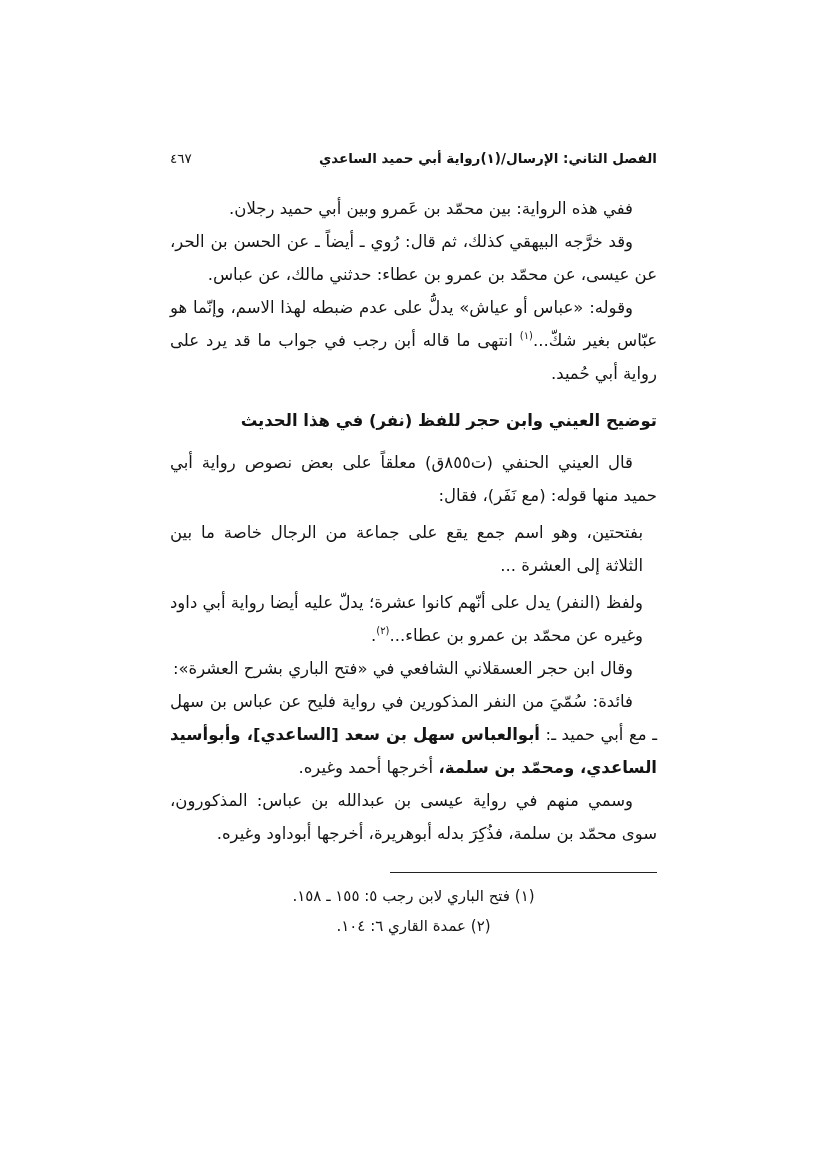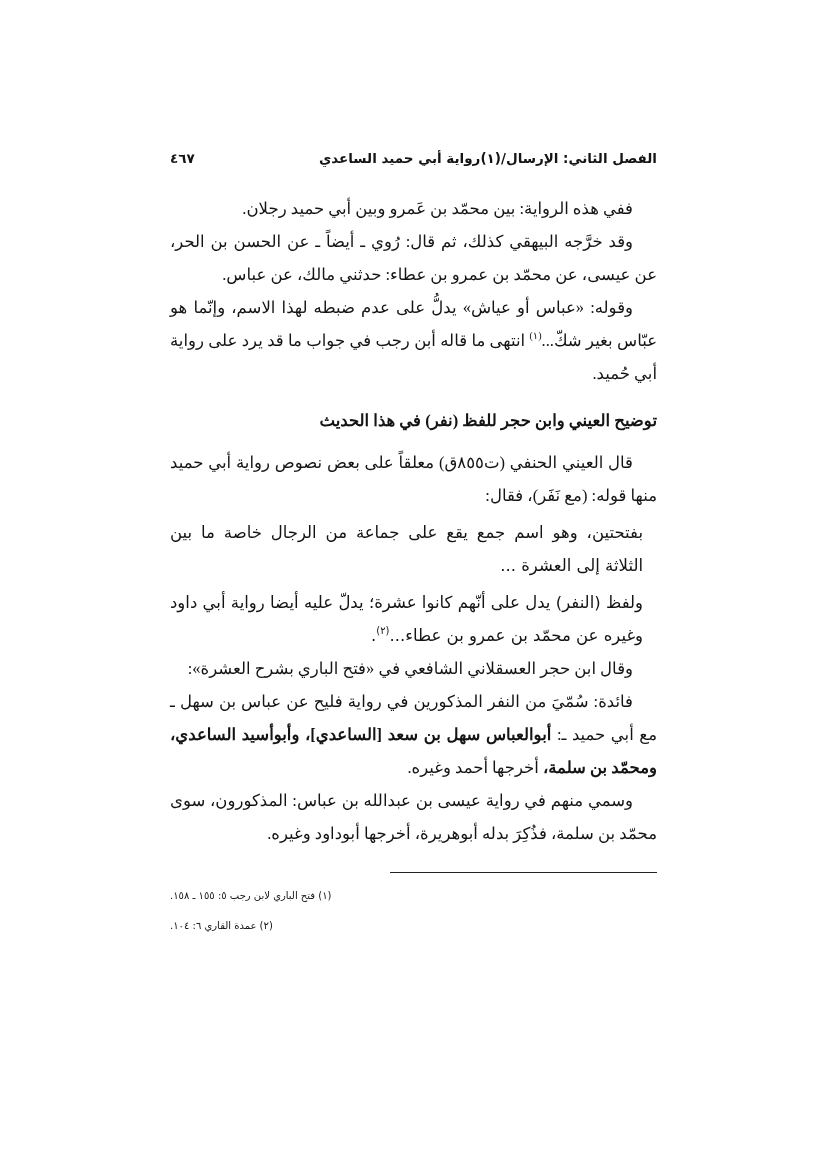--- a/index.html
+++ b/index.html
@@ -26,29 +26,28 @@
   }
   .header-row {
     display: flex;
     justify-content: space-between;
     align-items: baseline;
     font-size: 13.5px;
     font-weight: bold;
     margin-bottom: 26px;
   }
   .header-title { letter-spacing: 0; }
-  .page-number { font-weight: bold; }
+  .page-number { font-weight: normal; }
 
   .para {
     margin: 0;
     font-size: 16.5px;
     line-height: 33px;
     text-align: justify;
     text-indent: 24px;
-    font-family: Liberation Serif, serif;
   }
   .quote {
     margin: 4px 14px 0 0;
     font-size: 16.5px;
     line-height: 33px;
     text-align: justify;
     text-indent: 0;
   }
   .section-heading {
     margin: 16px 0 10px 0;
@@ -72,23 +71,23 @@
     direction: rtl;
   }
   .fn-rule {
     width: 267px;
     height: 0;
     border-top: 1.4px solid #222222;
     margin-bottom: 8px;
   }
   .footnote {
     margin: 0;
-    font-size: 10px;
+    font-size: 15px;
     line-height: 30px;
-    text-align: left;
+    text-align: center;
   }
 </style>
 </head>
 <body>
 
 <div class="page">
 
   <div class="content">
 
     <div class="header-row">

